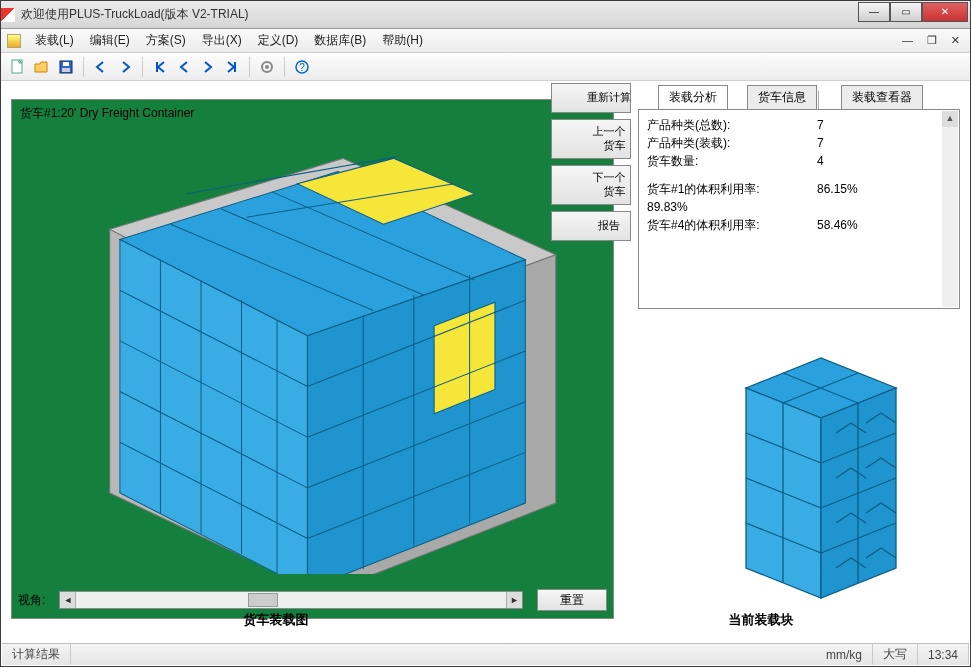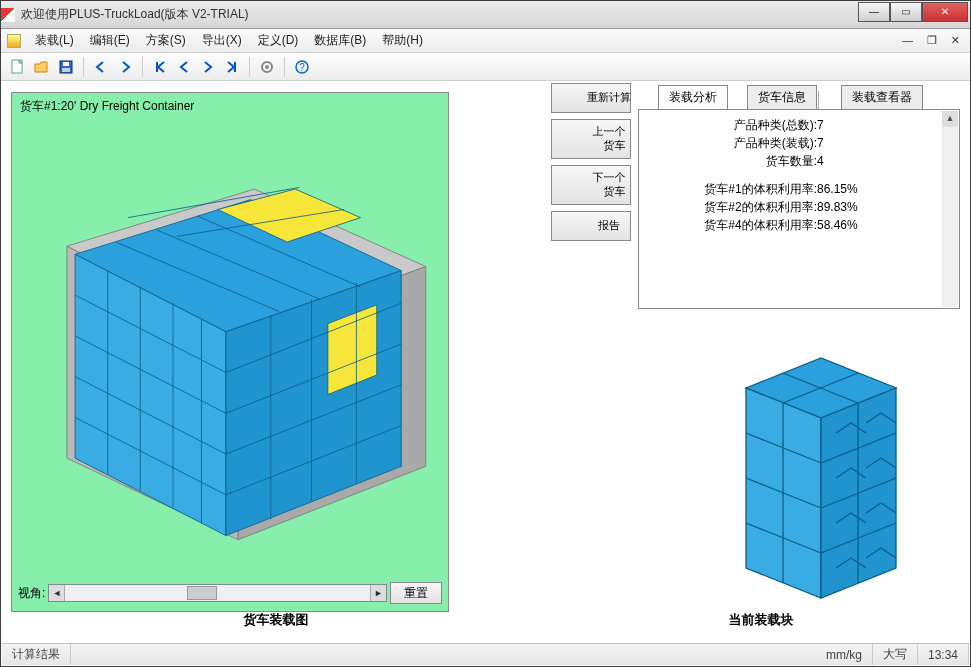--- a/index.html
+++ b/index.html
@@ -21,51 +21,51 @@
 .menubar .right-controls { position:absolute; right:6px; display:flex; gap:6px; font-size:11px; color:#333; }
 .right-controls span { padding:0 4px; cursor:default; }
 
 .toolbar { height: 28px; background: linear-gradient(#fdfdfd,#ececec); display: flex; align-items: center; padding-left: 6px; gap: 2px; border-bottom: 1px solid #cfcfcf; }
 .tbtn { width: 22px; height: 22px; display:flex; align-items:center; justify-content:center; border:1px solid transparent; border-radius:2px; }
 .tsep { width:1px; height:20px; background:#ccc; margin:0 4px; }
 
 .content { position: absolute; top: 82px; left: 10px; right: 10px; bottom: 24px; background:#fff; }
 
 
-.vp-panel { position:absolute; left:0; top:9px; width:438px; height:520px; border:1px solid #888; background:#86efac; }
+.vp-panel { position:absolute; left:0; top:16px; width:603px; height:520px; border:1px solid #888; background:#15803d; }
 .vp-title { font-size:12px; padding:5px 8px; }
 .vp-3d { position:absolute; left:6px; right:6px; top:28px; bottom:44px; overflow:hidden; }
-.vp-bottom { position:absolute; bottom:6px; left:6px; right:6px; height:24px; display:flex; align-items:center; gap:3px; }
+.vp-bottom { position:absolute; bottom:6px; left:6px; right:6px; height:24px; display:flex; align-items:center; gap:14px; }
 .vp-bottom .lbl { font-size:12px; }
 .hscroll { flex:1; height:18px; border:1px solid #888; background:#efefef; display:flex; align-items:center; }
 .hscroll .arrow { width:16px; height:100%; background:#ddd; display:flex; align-items:center; justify-content:center; font-size:9px; color:#333; border-right:1px solid #aaa; }
 .hscroll .arrow.r { border-right:none; border-left:1px solid #aaa; }
 .hscroll .track { flex:1; position:relative; height:100%; }
 .hscroll .thumb { position:absolute; left:40%; width:30px; top:1px; bottom:1px; background:#ccc; border:1px solid #999; }
-.resetbtn { height:22px; padding:0 13px; font-size:12px; background:linear-gradient(#f6f6f6,#e3e3e3); border:1px solid #888; }
+.resetbtn { height:22px; padding:0 22px; font-size:12px; background:linear-gradient(#f6f6f6,#e3e3e3); border:1px solid #888; }
 
 .caption { position:absolute; font-size:13px; font-weight:bold; text-align:center; }
 .caption.left { left:0; width:530px; top:528px; }
 .caption.right { left:560px; width:380px; top:528px; }
 
 
 .side-col { position:absolute; left:540px; top:0; width:80px; display:flex; flex-direction:column; gap:6px; }
 .side-btn { height:40px; border:1px solid #888; background:linear-gradient(#f6f6f6,#e3e3e3); font-size:11px; line-height:1.25; display:flex; align-items:center; justify-content:center; text-align:right; white-space:pre;padding-left:36px; }
 .side-btn.single { height:30px; }
 
 
 .info-wrap { position:absolute; left:627px; top:0; right:0; }
 .tabs { height:26px; display:flex; align-items:flex-end; gap:0; }
 .tab { height:24px; padding:3px 10px; font-size:12px; border:1px solid #888; border-bottom:none; background:#ececec; margin-right:-1px;margin-left:20px; }
 .tab.active { background:#fff; position:relative; z-index:2; }
 .tab-sep { width:1px; height:18px; background:#aaa; margin:3px 2px 0; }
 .info-body { border:1px solid #888; height:200px; background:#fff; position:relative; padding:6px 10px 6px 8px; font-size:12px; line-height:1.5; }
 .info-body .scrollbar { position:absolute; right:1px; top:1px; bottom:1px; width:16px; background:#efefef; }
 .info-body .scrollbar .sarrow { height:16px; background:#ddd; display:flex; align-items:center; justify-content:center; font-size:9px; color:#555; }
-.info-row { display:flex;text-align:right; }
+.info-row { display:flex; }
 .info-row .k { width:170px; }
 .info-row .v { }
 
 
 .block3d { position:absolute; left:640px; top:250px; width:290px; height:270px; }
 
 
 .statusbar { position:absolute; left:1px; right:1px; bottom:1px; height:22px; background:linear-gradient(#f4f4f4,#e6e6e6); border-top:1px solid #bdbdbd; display:flex; align-items:center; font-size:12px; color:#444; }
 .statusbar .cell { padding:0 10px; border-right:1px solid #c9c9c9; height:100%; display:flex; align-items:center; }
 .statusbar .spacer { flex:1; }
@@ -259,21 +259,20 @@
         <div class="info-row">
             <span class="k">货车数量:</span>
             <span class="v">4</span>
           </div>
         <div style="height:10px"></div>
         <div class="info-row">
             <span class="k">货车#1的体积利用率:</span>
             <span class="v">86.15%</span>
           </div>
         <div class="info-row">
-            <span class="k">货车#2的体积利用率:</span>
             <span class="v">89.83%</span>
           </div>
         <div class="info-row">
             <span class="k">货车#4的体积利用率:</span>
             <span class="v">58.46%</span>
           </div>
         <div class="scrollbar">
           <div class="sarrow">▲</div>
         </div>
       </div>

